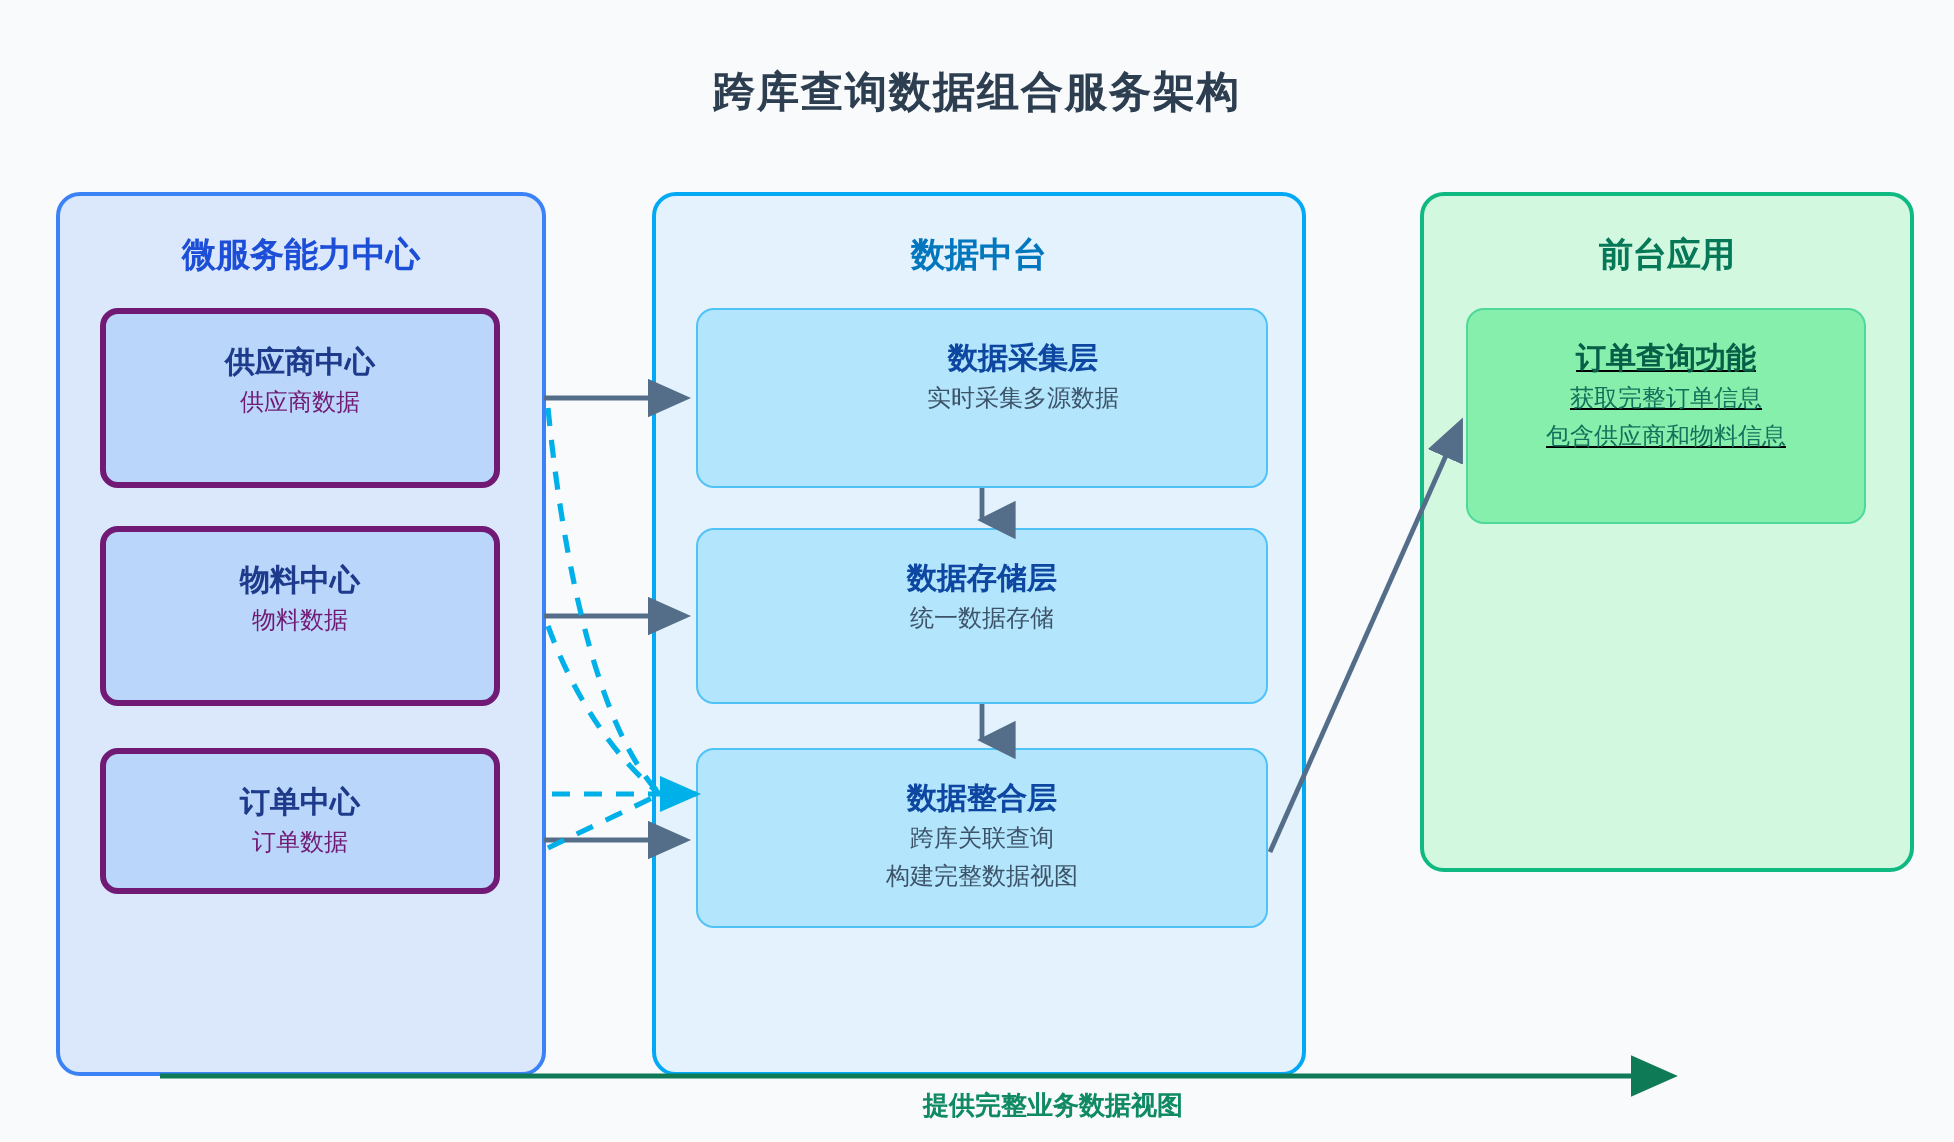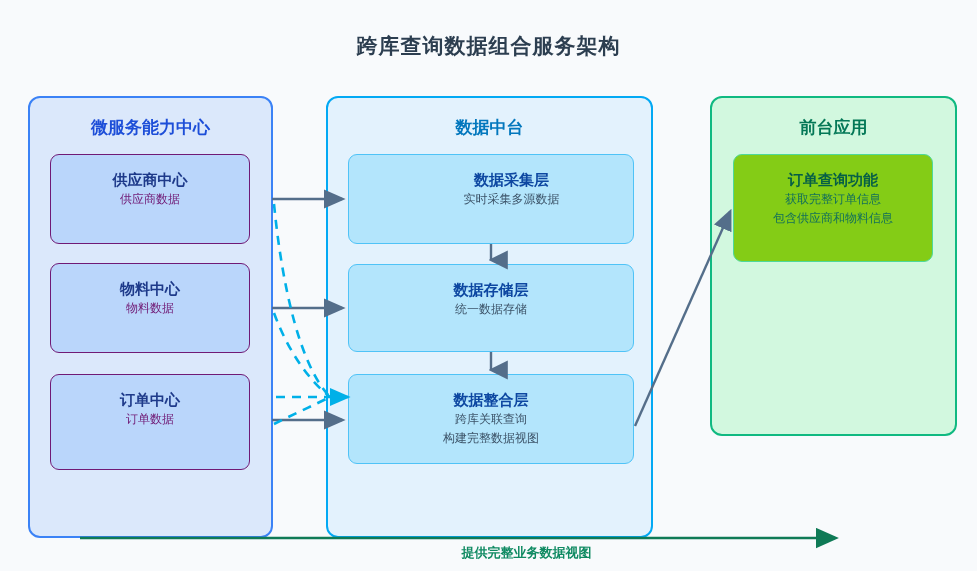--- a/index.html
+++ b/index.html
@@ -93,35 +93,36 @@
     font-weight: bold;
     line-height: 21px;
   }
   .card .card-sub {
     font-size: 12px;
     line-height: 19px;
   }
 
   .card-blue {
     background: #bad6fb;
-    border: 1px solid #701a75;
+    border: 3px solid #701a75;
   }
   .card-blue .card-title { color: #1e3a8a; }
   .card-blue .card-sub { color: #701a75; }
 
   .card-cyan {
     background: #b3e5fc;
     border: 1px solid #4fc3f7;
   }
   .card-cyan .card-title { color: #0d47a1; }
   .card-cyan .card-sub { color: #3c5368; }
 
   .card-green {
-    background: #84cc16;
+    background: #86efac;
     border: 1px solid #4ed99a;
+    text-decoration: underline;
   }
   .card-green .card-title { color: #065f46; }
   .card-green .card-sub { color: #14705a; }
 
   svg.overlay {
     position: absolute;
     left: 0;
     top: 0;
     width: 977px;
     height: 571px;
@@ -151,21 +152,21 @@
     <div class="panel-title">微服务能力中心</div>
   </div>
   <div class="card card-blue" style="left:50px; top:138px; width:200px; height:90px;">
     <div class="card-title">供应商中心</div>
     <div class="card-sub">供应商数据</div>
   </div>
   <div class="card card-blue" style="left:50px; top:247px; width:200px; height:90px;">
     <div class="card-title">物料中心</div>
     <div class="card-sub">物料数据</div>
   </div>
-  <div class="card card-blue" style="left:50px; top:358px; width:200px; height:96px;">
+  <div class="card card-blue" style="left:50px; top:358px; width:200px; height:73px;">
     <div class="card-title">订单中心</div>
     <div class="card-sub">订单数据</div>
   </div>
 
   <div class="panel panel-middle">
     <div class="panel-title">数据中台</div>
   </div>
   <div class="card card-cyan" style="left:348px; top:138px; width:286px; height:90px;padding-left:41px;">
     <div class="card-title">数据采集层</div>
     <div class="card-sub">实时采集多源数据</div>

